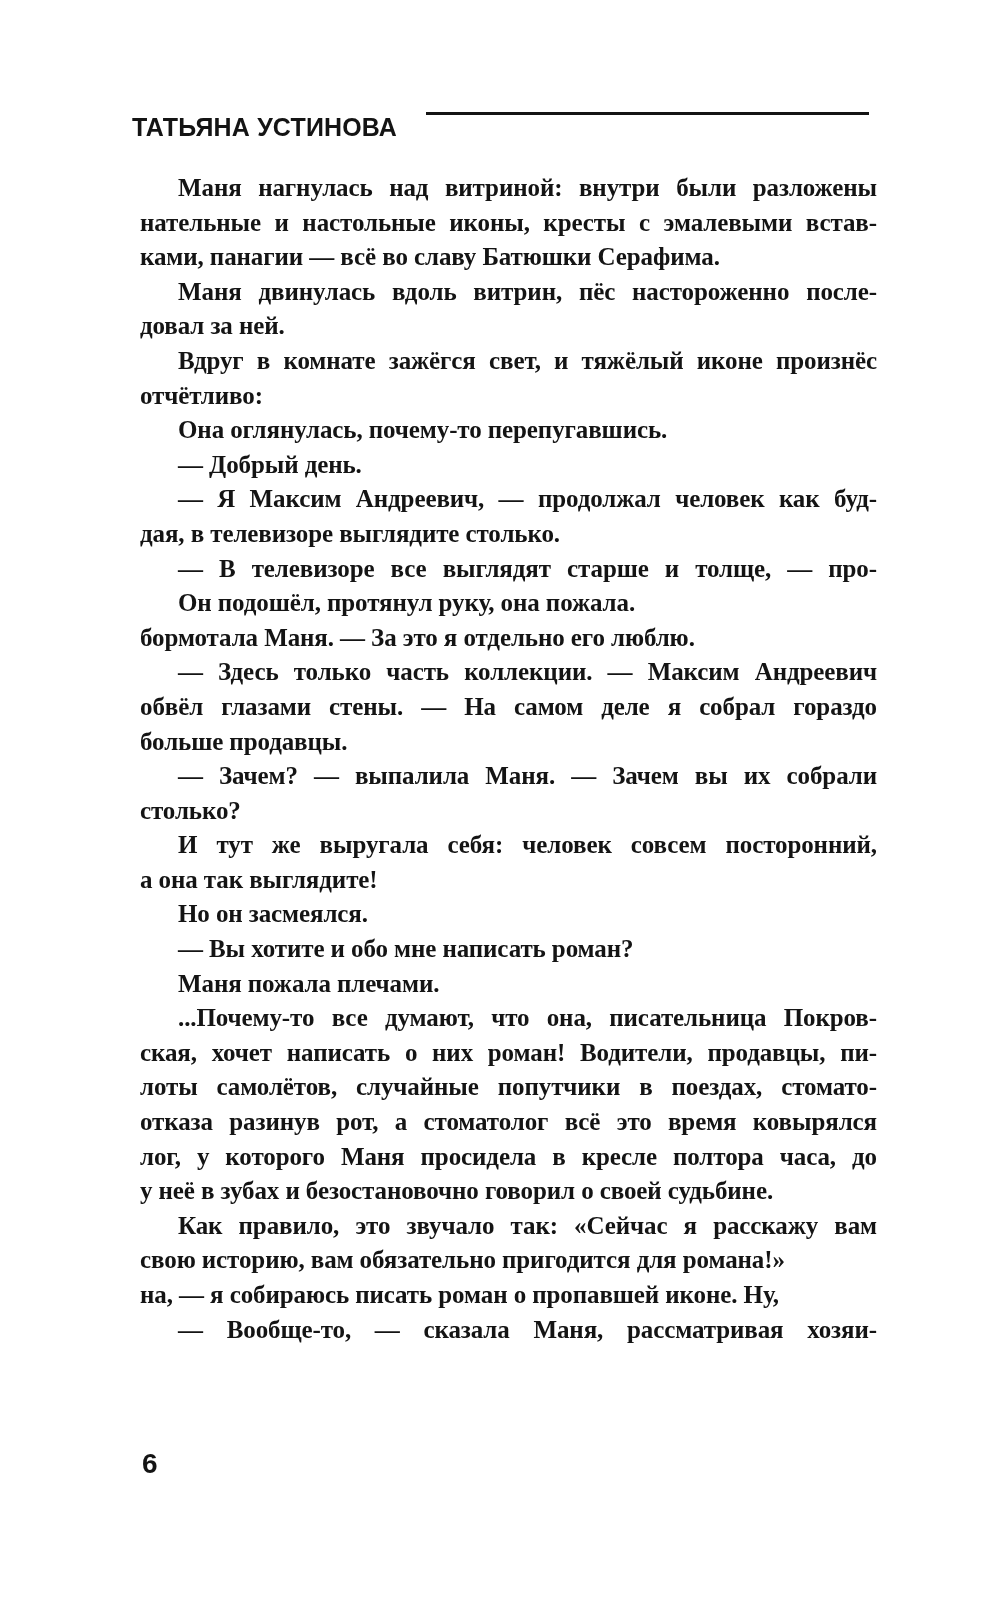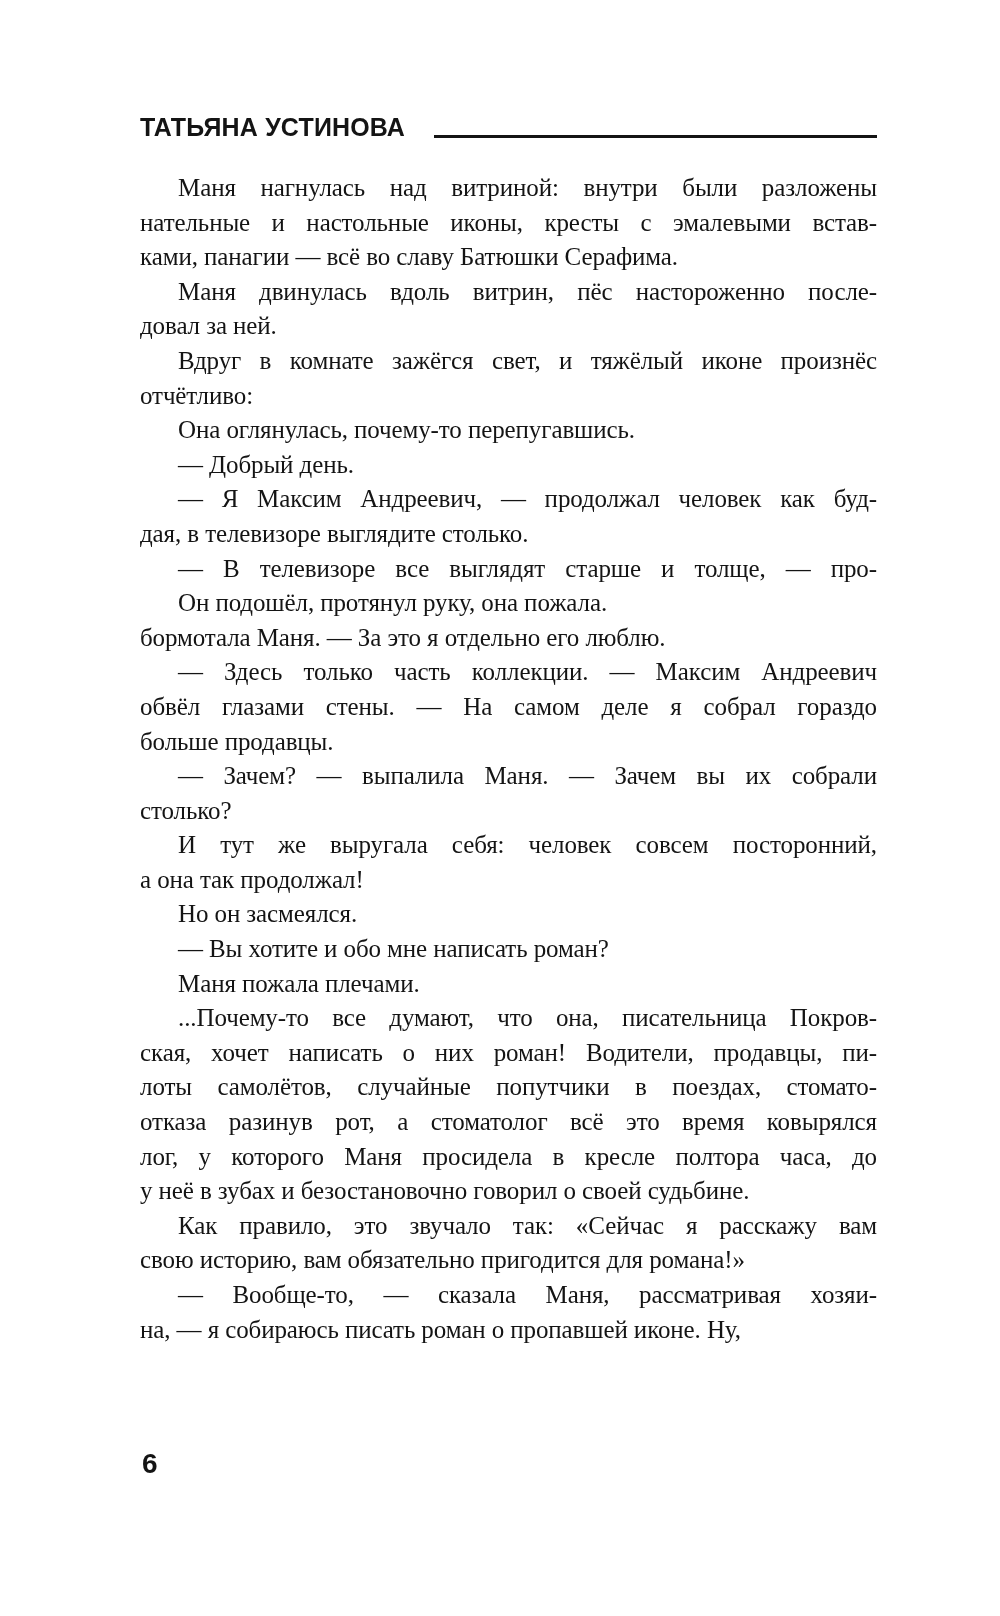--- a/index.html
+++ b/index.html
@@ -7,25 +7,25 @@
   .page {
     position: relative;
     width: 1000px;
     height: 1616px;
     background: #ffffff;
     overflow: hidden;
     color: #141414;
   }
   .running-head {
     position: absolute;
-    left: 140px;
+    left: 132px;
     top: 112px;
     width: 737px;
     display: flex;
-    align-items: flex-end;
+    align-items: flex-start;
   }
   .author {
     font-family: "Liberation Sans", sans-serif;
     font-weight: 700;
     font-size: 26px;
     line-height: 30px;
     letter-spacing: 0.2px;
     white-space: nowrap;
     transform: scaleX(0.96);
     transform-origin: left bottom;
@@ -44,20 +44,21 @@
     width: 737px;
     font-family: "Liberation Serif", serif;
     font-size: 25px;
     line-height: 34.6px;
     letter-spacing: -0.1px;
   }
   .line {
     text-align: justify;
     text-align-last: justify;
     white-space: normal;
+    font-weight: bold;
   }
   .line.last { text-align-last: left; }
   .line.first { text-indent: 38px; }
   .page-number {
     position: absolute;
     left: 142px;
     top: 1448px;
     font-family: "Liberation Sans", sans-serif;
     font-weight: 700;
     font-size: 28px;
@@ -87,31 +88,31 @@
       <div class="line last">дая, в телевизоре выглядите столько.</div>
       <div class="line first">—  В телевизоре все выглядят старше и толще, — про-</div>
       <div class="line first last">Он подошёл, протянул руку, она пожала.</div>
       <div class="line last">бормотала Маня. — За это я отдельно его люблю.</div>
       <div class="line first">—  Здесь только часть коллекции. — Максим Андреевич</div>
       <div class="line">обвёл глазами стены. — На самом деле я собрал гораздо</div>
       <div class="line last">больше продавцы.</div>
       <div class="line first">—  Зачем? — выпалила Маня. — Зачем вы их собрали</div>
       <div class="line last">столько?</div>
       <div class="line first">И тут же выругала себя: человек совсем посторонний,</div>
-      <div class="line last">а она так продолжал!</div>
+      <div class="line last">а она так выглядите!</div>
       <div class="line first last">Но он засмеялся.</div>
       <div class="line first last">—  Вы хотите и обо мне написать роман?</div>
       <div class="line first last">Маня пожала плечами.</div>
       <div class="line first">...Почему-то все думают, что она, писательница Покров-</div>
       <div class="line">ская, хочет написать о них роман! Водители, продавцы, пи-</div>
       <div class="line">лоты самолётов, случайные попутчики в поездах, стомато-</div>
       <div class="line">отказа разинув рот, а стоматолог всё это время ковырялся</div>
       <div class="line">лог, у которого Маня просидела в кресле полтора часа, до</div>
       <div class="line last">у неё в зубах и безостановочно говорил о своей судьбине.</div>
       <div class="line first">Как правило, это звучало так: «Сейчас я расскажу вам</div>
       <div class="line last">свою историю, вам обязательно пригодится для романа!»</div>
+      <div class="line last">на, — я собираюсь писать роман о пропавшей иконе. Ну,</div>
       <div class="line first">—  Вообще-то, — сказала Маня, рассматривая хозяи-</div>
-      <div class="line last">на, — я собираюсь писать роман о пропавшей иконе. Ну,</div>
     </div>
 
   <div class="page-number">6</div>
 
 </div>
 
 </body></html>

